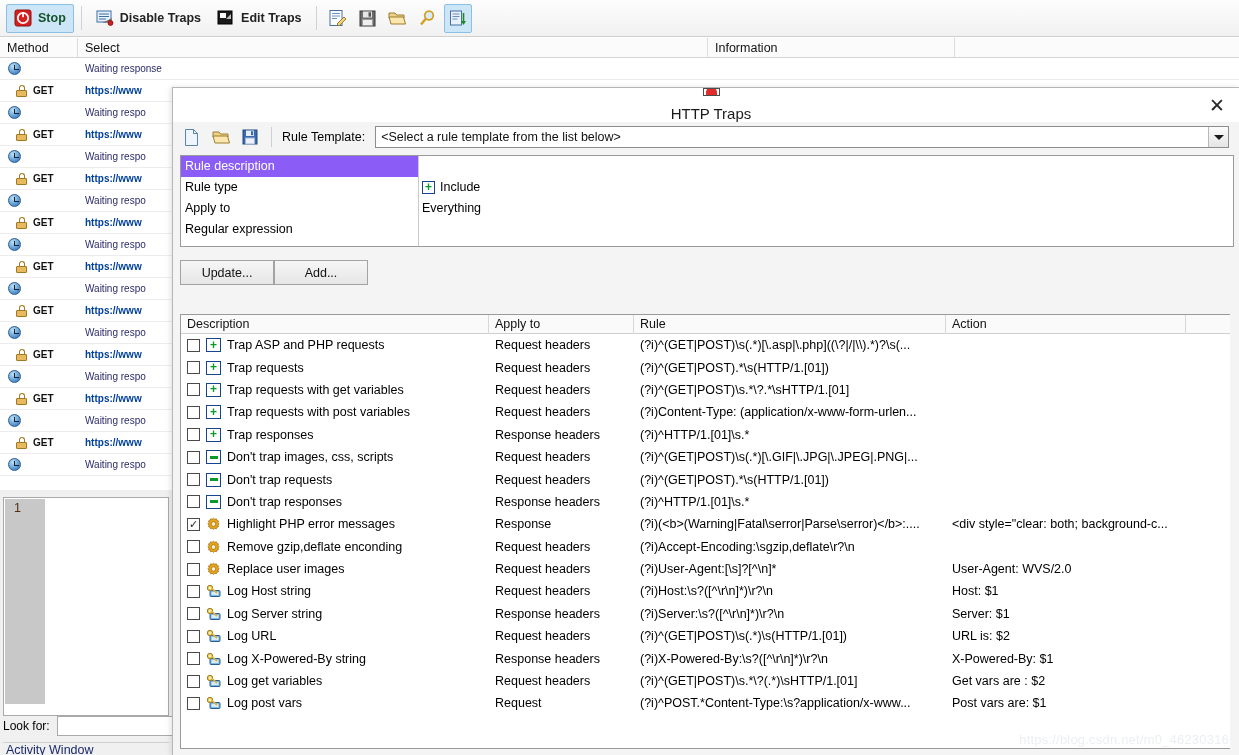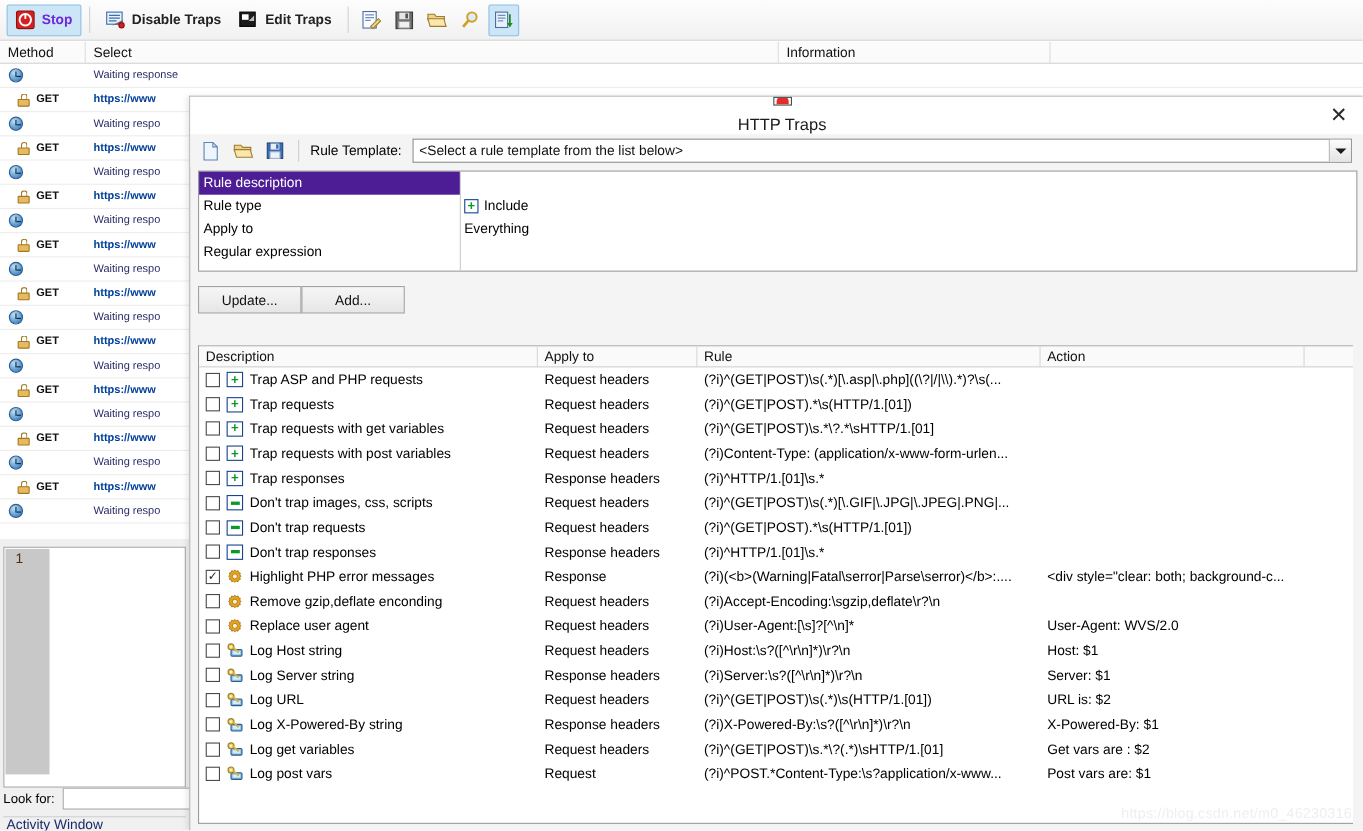--- a/index.html
+++ b/index.html
@@ -25,21 +25,21 @@
   }
   .tb-btn {
     display: flex; align-items: center; gap: 6px;
     height: 29px; padding: 0 7px; border-radius: 2px;
     font-size: 12.5px; white-space: nowrap;
   }
   .tb-btn.active {
     background: #cde6f7; border: 1px solid #8bc0e4;
   }
   .tb-btn .lbl { font-weight: 700; color: #222; }
-  .tb-btn.stop .lbl { font-weight: 700; color: #6d28d9; }
+  .tb-btn.stop .lbl { font-weight: 700; color: #14532d; }
   .tb-sep { width: 1px; height: 24px; background: #d2d2d2; margin: 0 5px; }
   .tb-icon { width: 18px; height: 18px; display:block; }
 
   .icon-btn {
     width: 28px; height: 29px; display: flex; align-items: center; justify-content: center;
     border-radius: 2px;
   }
   .icon-btn.active { background: #cde6f7; border: 1px solid #8bc0e4; }
 
   
@@ -150,21 +150,21 @@
   }
 
   
   .props {
     margin: 3px 5px 0 7px; height: 92px; background: #fff;
     border: 1px solid #9a9a9a; display: flex;
   }
   .props .leftcol { width: 238px; border-right: 1px solid #cacaca; }
   .props .rightcol { flex: 1; }
   .prow { height: 21px; line-height: 21px; padding-left: 4px; font-size: 12.5px; white-space: nowrap; }
-  .prow.sel { background: #4c1d95; color: #fff; }
+  .prow.sel { background: #8b5cf6; color: #fff; }
   .prow.val { display: flex; align-items: center; gap: 5px; padding-left: 3px; }
   .plus-ico {
     width: 13px; height: 13px; background: #ffffff; border: 1px solid #16448f;
     display:flex; align-items:center; justify-content:center;
   }
   .plus-ico span { color: #0a9a2a; font-size: 12px; font-weight: bold; line-height: 9px; }
 
   .btnrow { margin: 13px 0 0 7px; display: flex; gap: 0; }
   .wbtn {
     width: 94px; height: 25px; background: linear-gradient(#f6f6f6,#e6e6e6);
@@ -677,21 +677,21 @@
           </div>
           <div class="rl-row">
             <div class="cd">
               <span class="cb"></span>
               <span class="tico gear">
                 <svg width="15" height="14" viewBox="0 0 15 14">
                   <path d="M7.5 1.2 l1.3 1.1 1.6-.5 .5 1.6 1.6 .5 -.5 1.6 1.1 1.3 -1.1 1.3 .5 1.6 -1.6 .5 -.5 1.6 -1.6-.5 -1.3 1.1 -1.3-1.1 -1.6 .5 -.5-1.6 -1.6-.5 .5-1.6 -1.1-1.3 1.1-1.3 -.5-1.6 1.6-.5 .5-1.6 1.6 .5 Z" fill="#e8a317" stroke="#9a6c10" stroke-width=".7"></path>
                   <circle cx="7.5" cy="7" r="2.3" fill="#fdf0cd" stroke="#9a6c10" stroke-width=".7"></circle>
                 </svg>
               </span>
-              <span class="rl-label">Replace user agent</span>
+              <span class="rl-label">Replace user images</span>
             </div>
             <div class="ca">Request headers</div>
             <div class="cr">(?i)User-Agent:[\s]?[^\n]*</div>
             <div class="cx">User-Agent: WVS/2.0</div>
           </div>
           <div class="rl-row">
             <div class="cd">
               <span class="cb"></span>
               <span class="tico key">
                 <svg width="15" height="14" viewBox="0 0 15 14">

